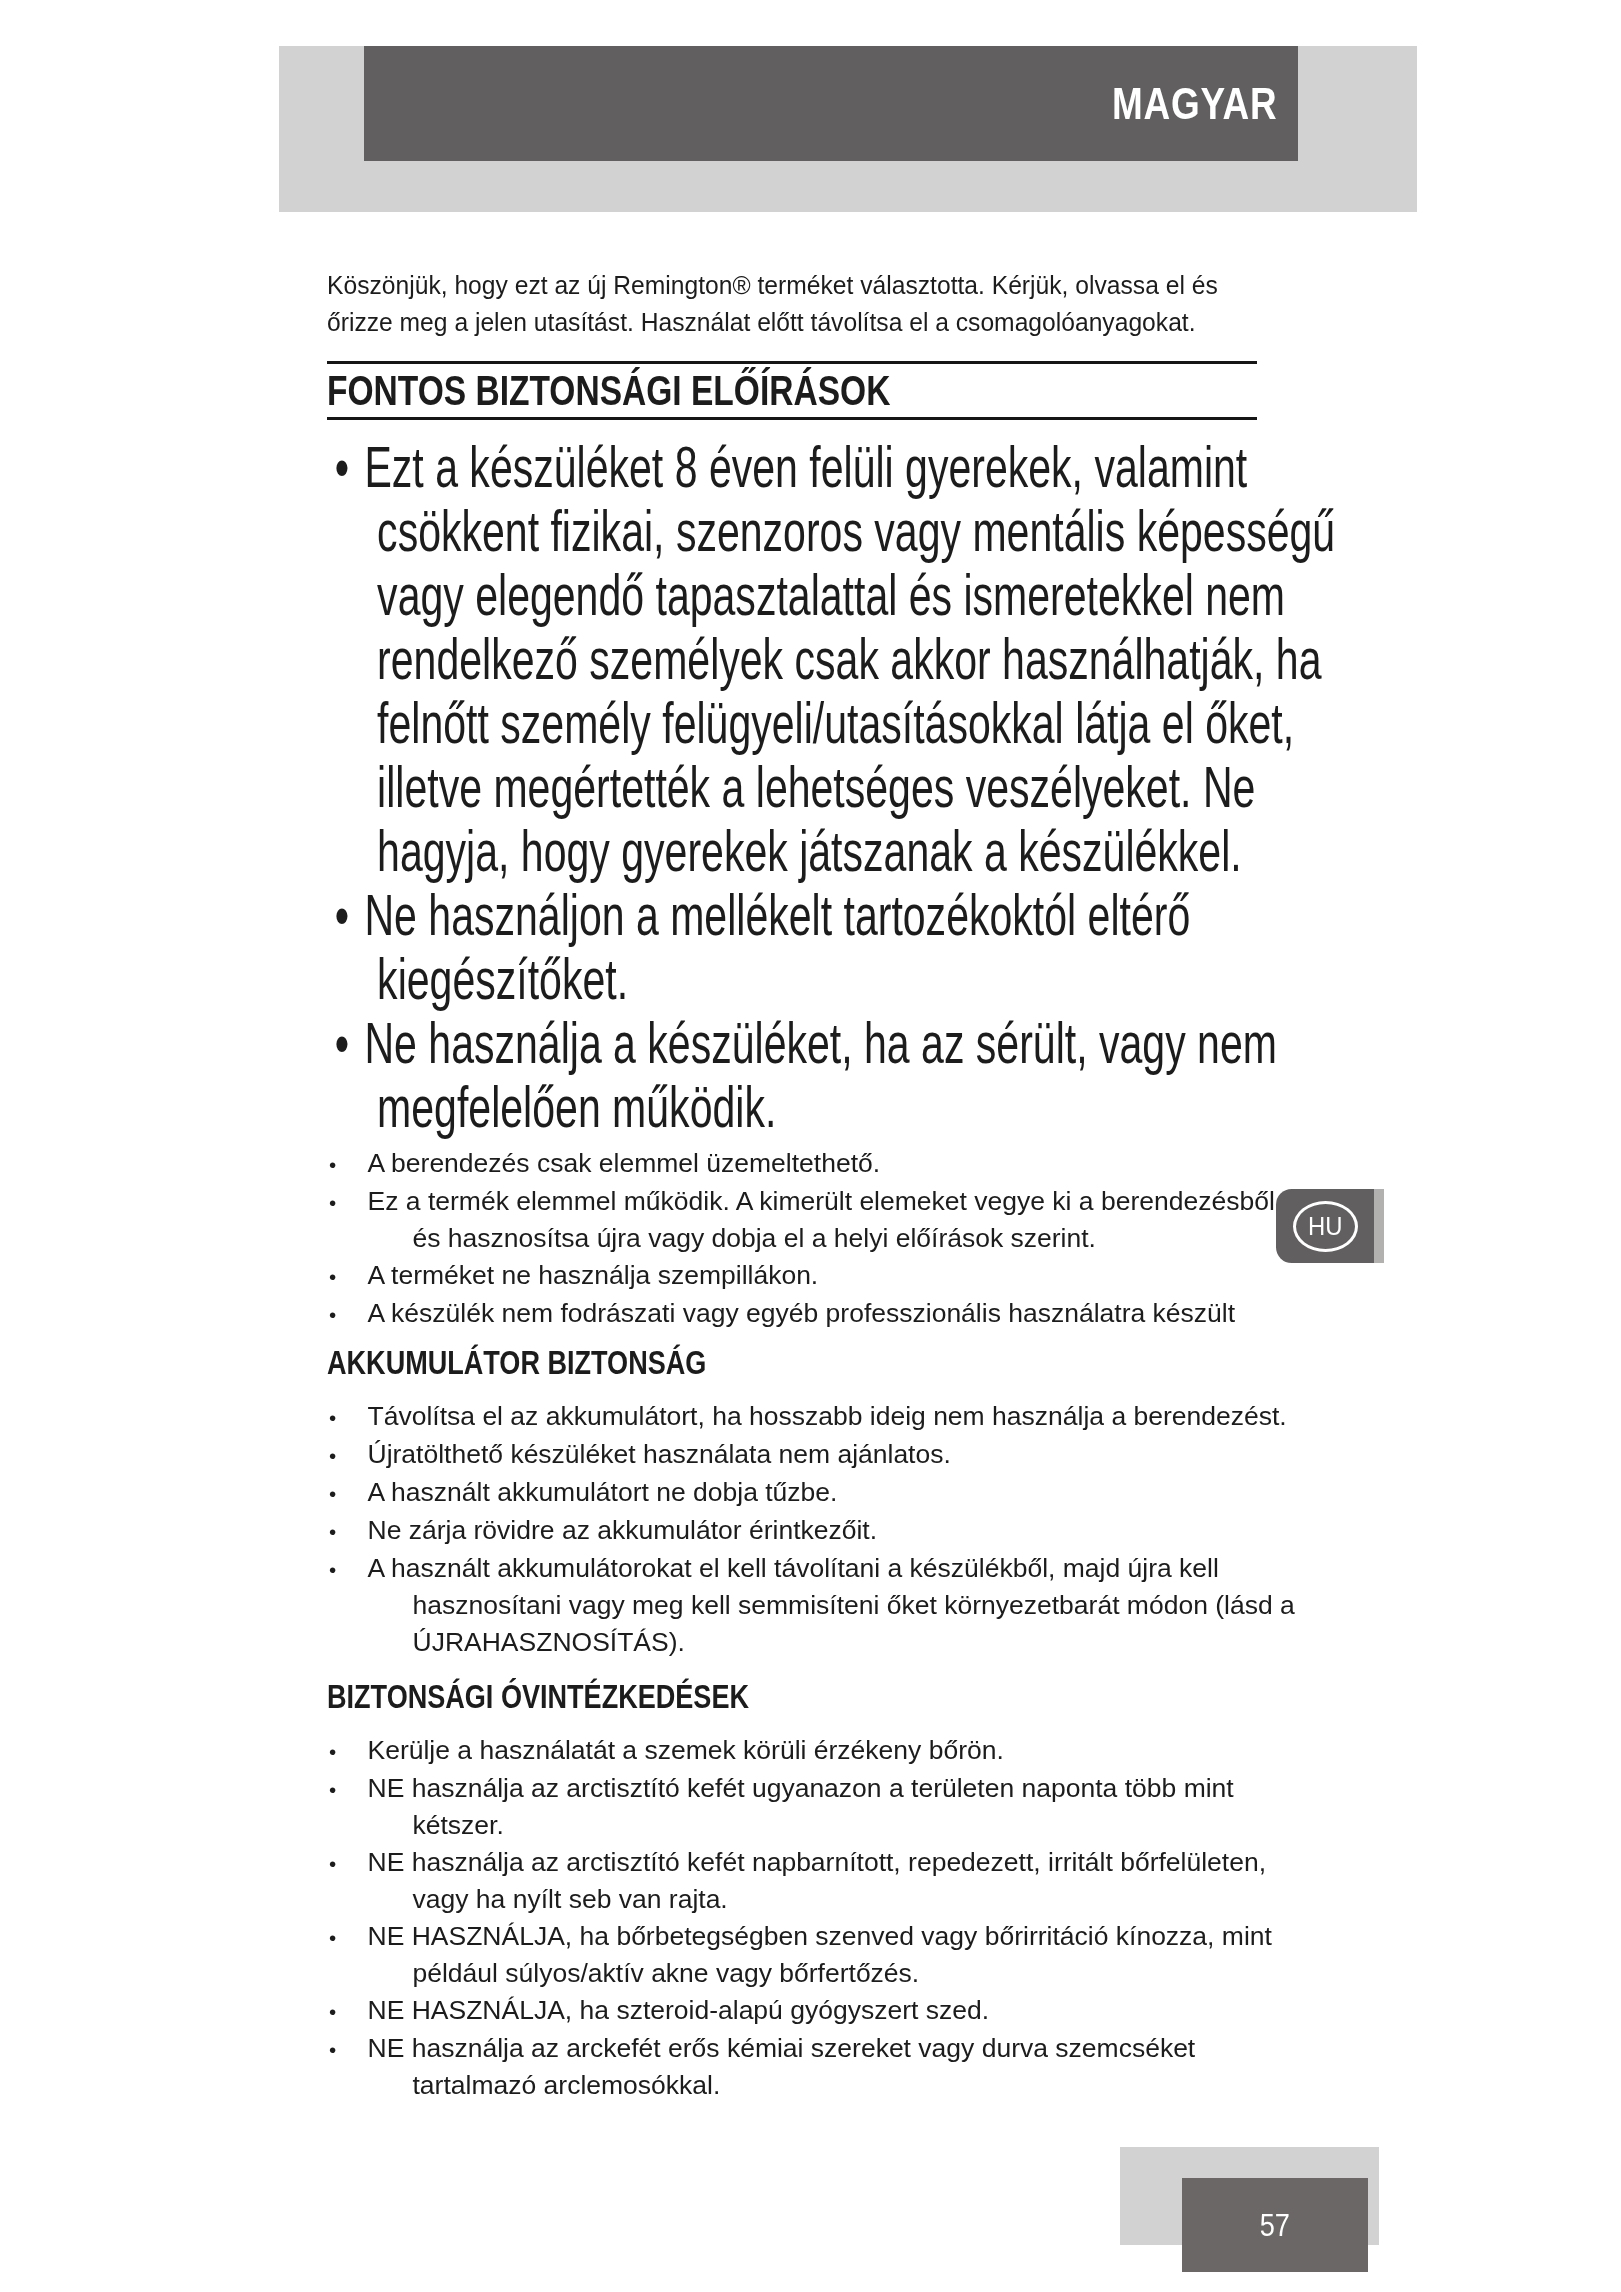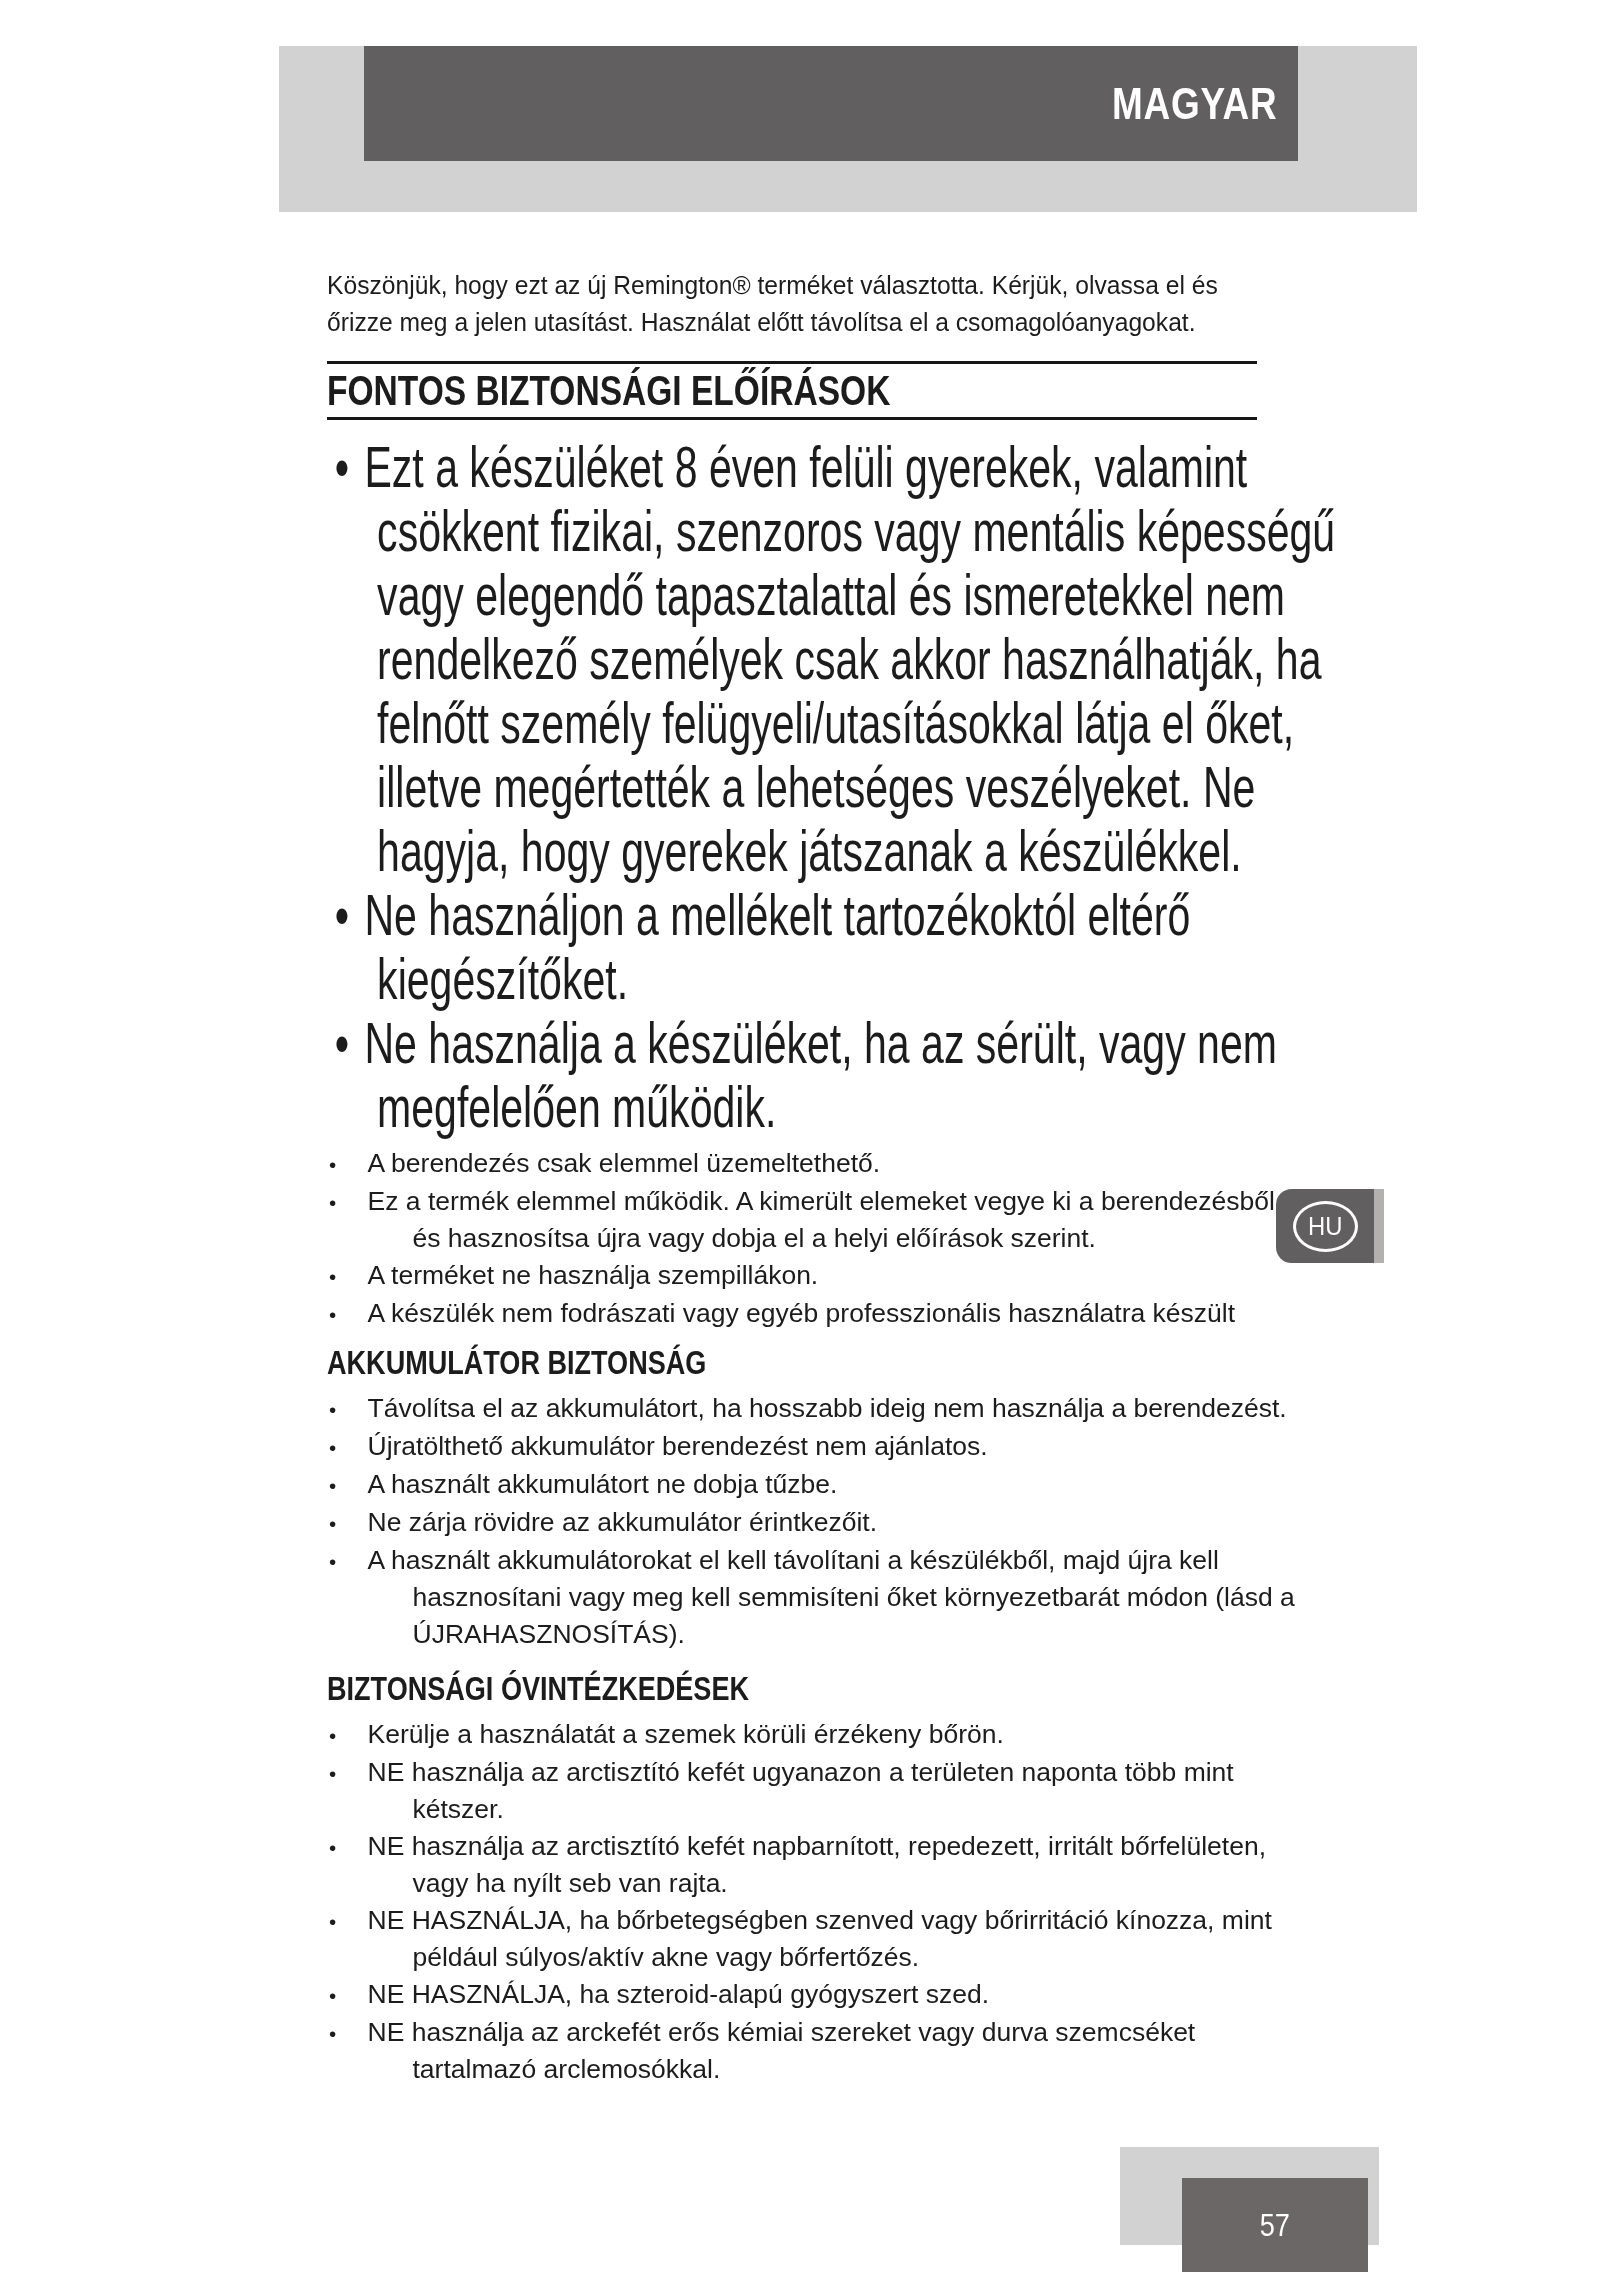--- a/index.html
+++ b/index.html
@@ -24,21 +24,21 @@
   .biglist{margin-top:15.7px;width:1470px;transform:scaleX(0.72);transform-origin:0 0;
        font-size:57px;line-height:64px;}
   .bb{display:flex;}
   .bb .dot{flex:none;width:52px;box-sizing:border-box;padding-left:10.8px;}
   .bb .dot::before{content:"•";}
   .bb .btxt{flex:1;white-space:nowrap;}
   .bb .btxt .ln + .ln{padding-left:17.6px;}
   
   .smalllist{font-size:26.5px;line-height:37px;width:1098px;}
   .smalllist.first{margin-top:5.9px;}
-  .smalllist.after-head{margin-top:10px;}
+  .smalllist.after-head{margin-top:18px;}
   .sb{display:flex;gap:17px;}
   .sb .sdot{flex:none;width:23.5px;box-sizing:border-box;padding-left:2px;}
   .sb .sdot::before{content:"•";font-size:20.6px;}
   .sb .stxt{flex:1;white-space:nowrap;}
   .sb .stxt .ln + .ln{padding-left:45px;}
   
   .subhead{font-weight:bold;font-size:33px;line-height:35px;}
   .subhead.mt1{margin-top:11.8px;}
   .subhead.mt2{margin-top:17.6px;}
   .subhead .hs{display:inline-block;transform:scaleX(0.82);transform-origin:0 50%;white-space:nowrap;}
@@ -140,21 +140,21 @@
   <div class="smalllist after-head">
     <div class="sb">
       <span class="sdot"></span>
       <div class="stxt">
         <div class="ln">Távolítsa el az akkumulátort, ha hosszabb ideig nem használja a berendezést.</div>
       </div>
     </div>
     <div class="sb">
       <span class="sdot"></span>
       <div class="stxt">
-        <div class="ln">Újratölthető akkumulátor berendezést nem ajánlatos.</div>
+        <div class="ln">Újratölthető készüléket használata nem ajánlatos.</div>
       </div>
     </div>
     <div class="sb">
       <span class="sdot"></span>
       <div class="stxt">
         <div class="ln">A használt akkumulátort ne dobja tűzbe.</div>
       </div>
     </div>
     <div class="sb">
       <span class="sdot"></span>

